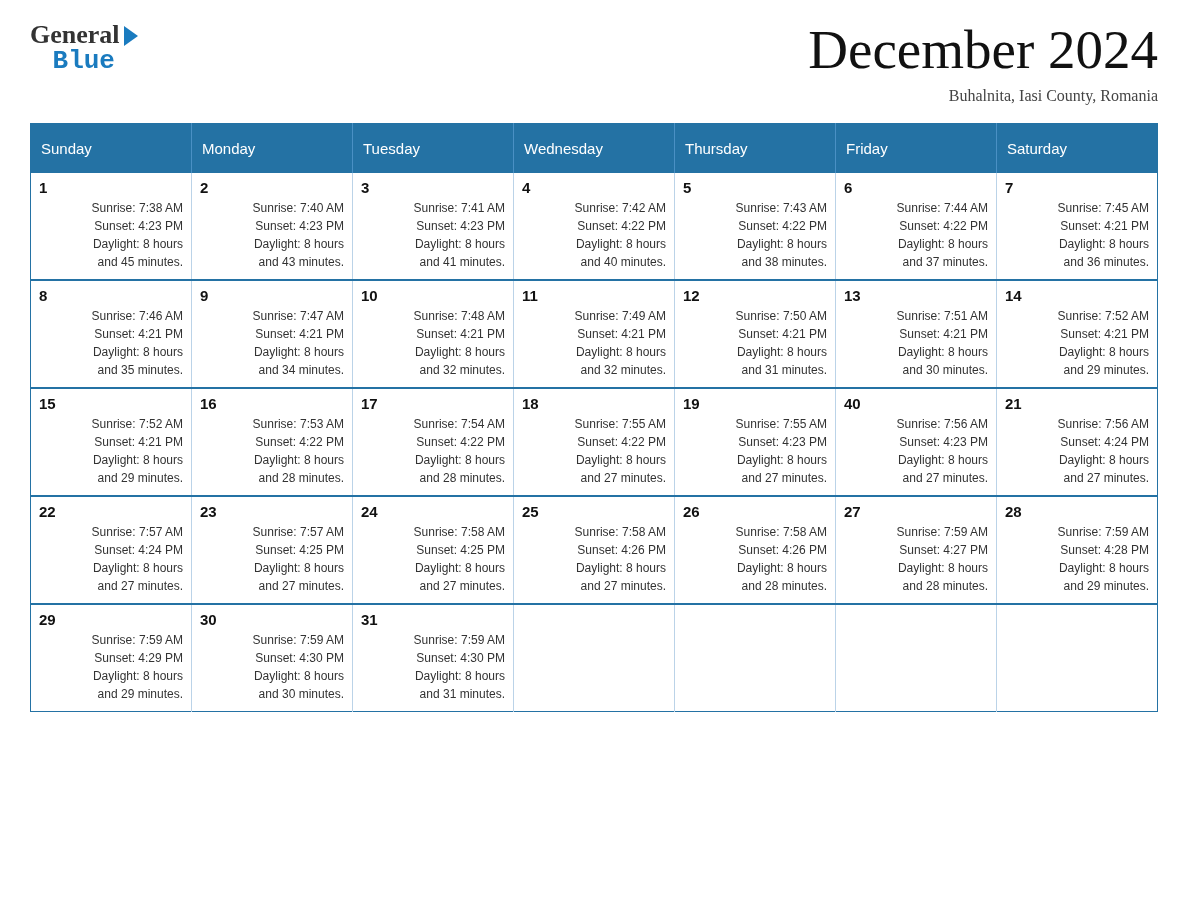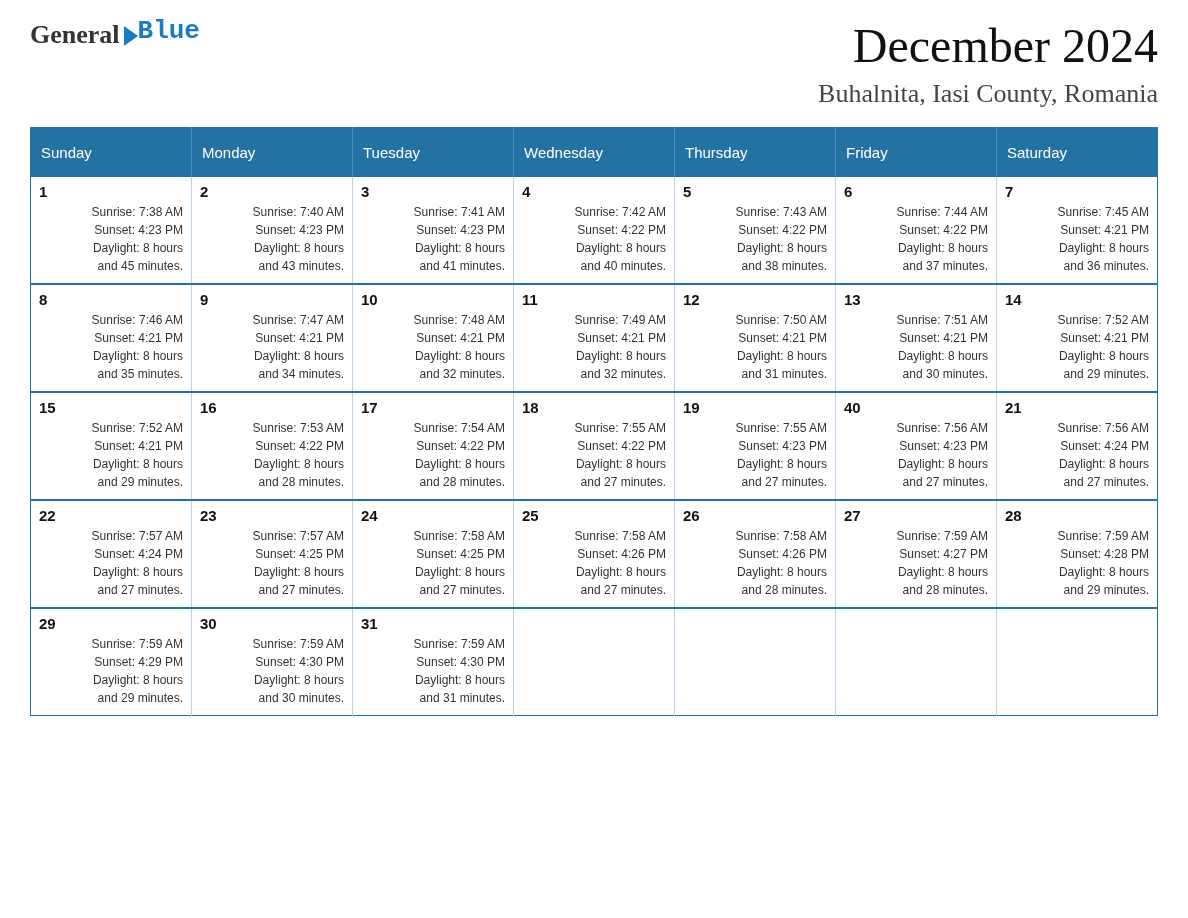--- a/index.html
+++ b/index.html
@@ -11,22 +11,22 @@
       padding: 20px 30px 30px 30px;
     }
     .header-section {
       display: flex;
       justify-content: space-between;
       align-items: flex-start;
       margin-bottom: 18px;
     }
     .logo {
       display: flex;
-      flex-direction: row;
-      align-items: flex-start;
+      flex-direction: column;
+      align-items: center;
     }
     .logo-top {
       display: flex;
       align-items: center;
     }
     .logo-general {
       font-size: 26px;
       font-weight: bold;
       color: #333;
       font-family: Georgia, serif;
@@ -45,28 +45,28 @@
       font-weight: bold;
       color: #1a7bbf;
       font-family: Liberation Mono, monospace;
       margin-top: -4px;
       margin-left: 2px;
     }
     .title-section {
       text-align: right;
     }
     .main-title {
-      font-size: 48px;
+      font-size: 55px;
       font-weight: normal;
       color: #111;
       font-family: Georgia, serif;
       line-height: 1.1;
     }
     .subtitle {
-      font-size: 26px;
+      font-size: 16px;
       color: #444;
       font-family: Georgia, serif;
       margin-top: 6px;
     }
     .calendar {
       width: 100%;
       border-collapse: collapse;
       border: 1px solid #2472a4;
     }
     .calendar th {

